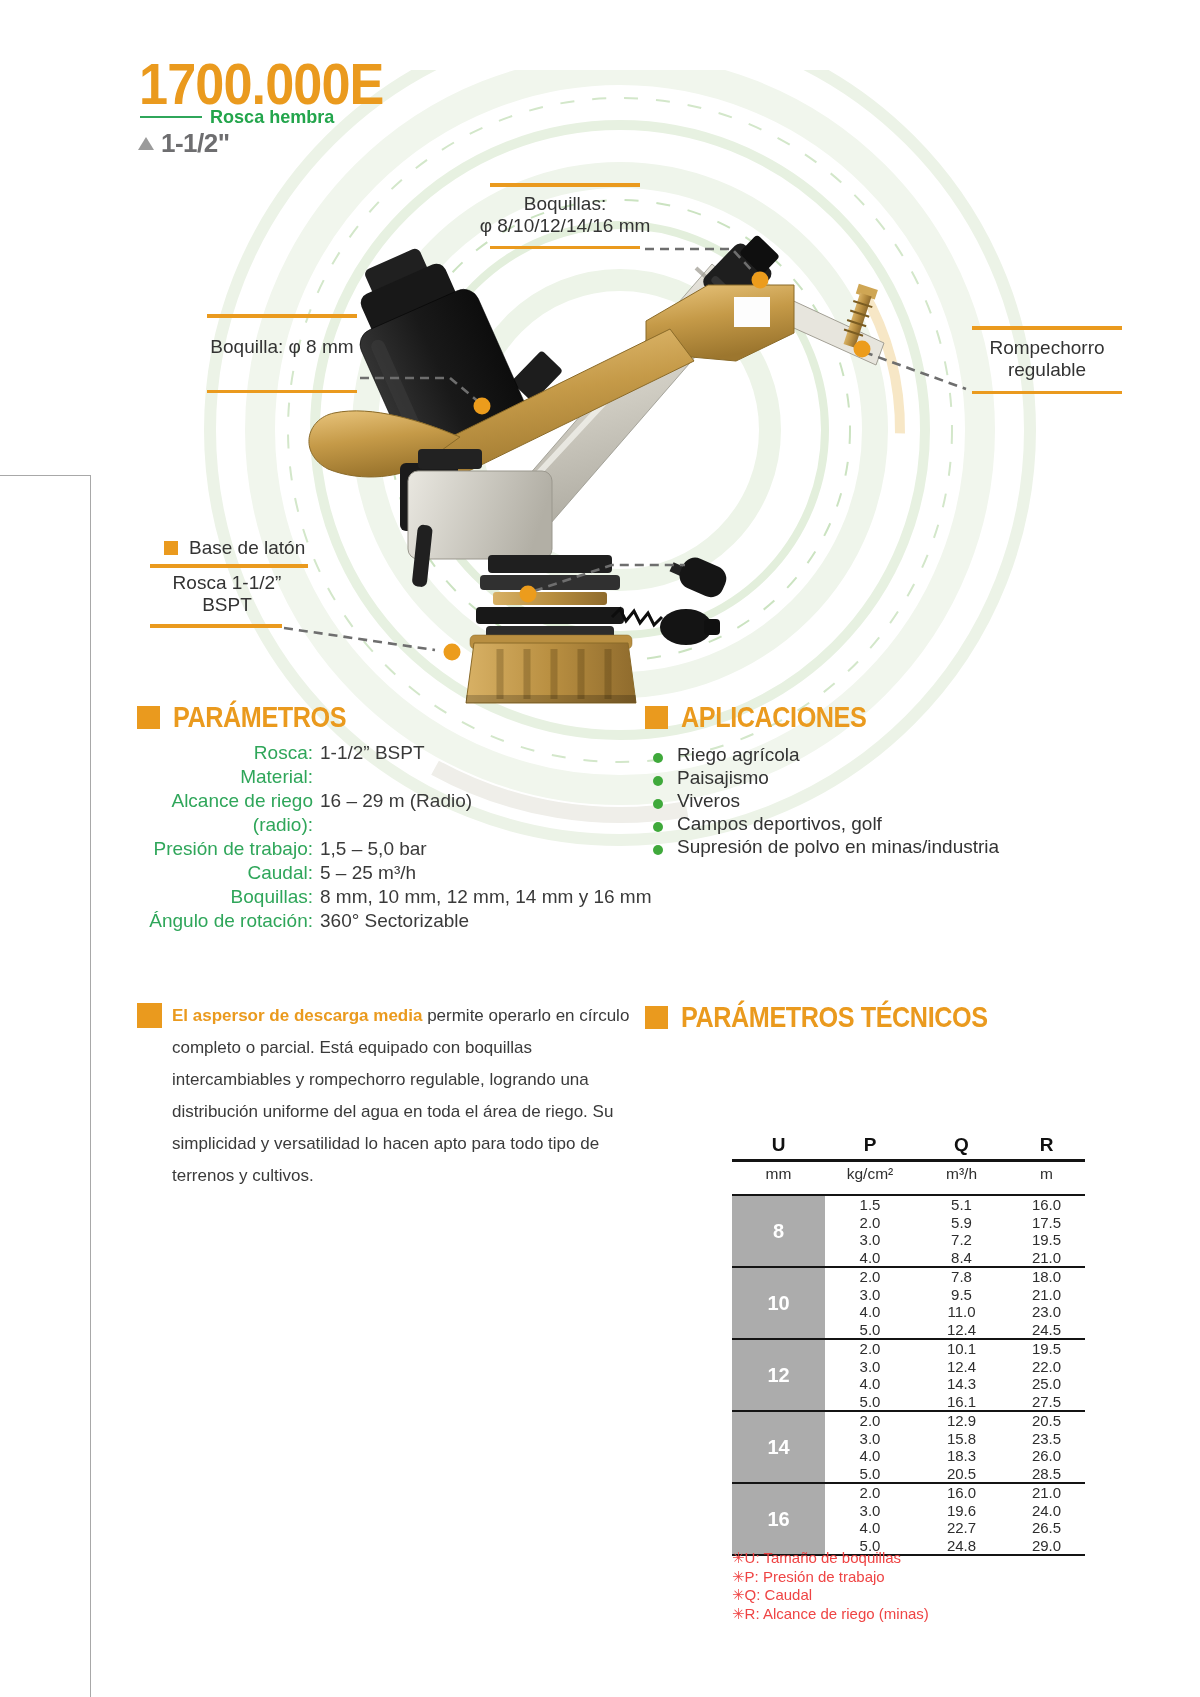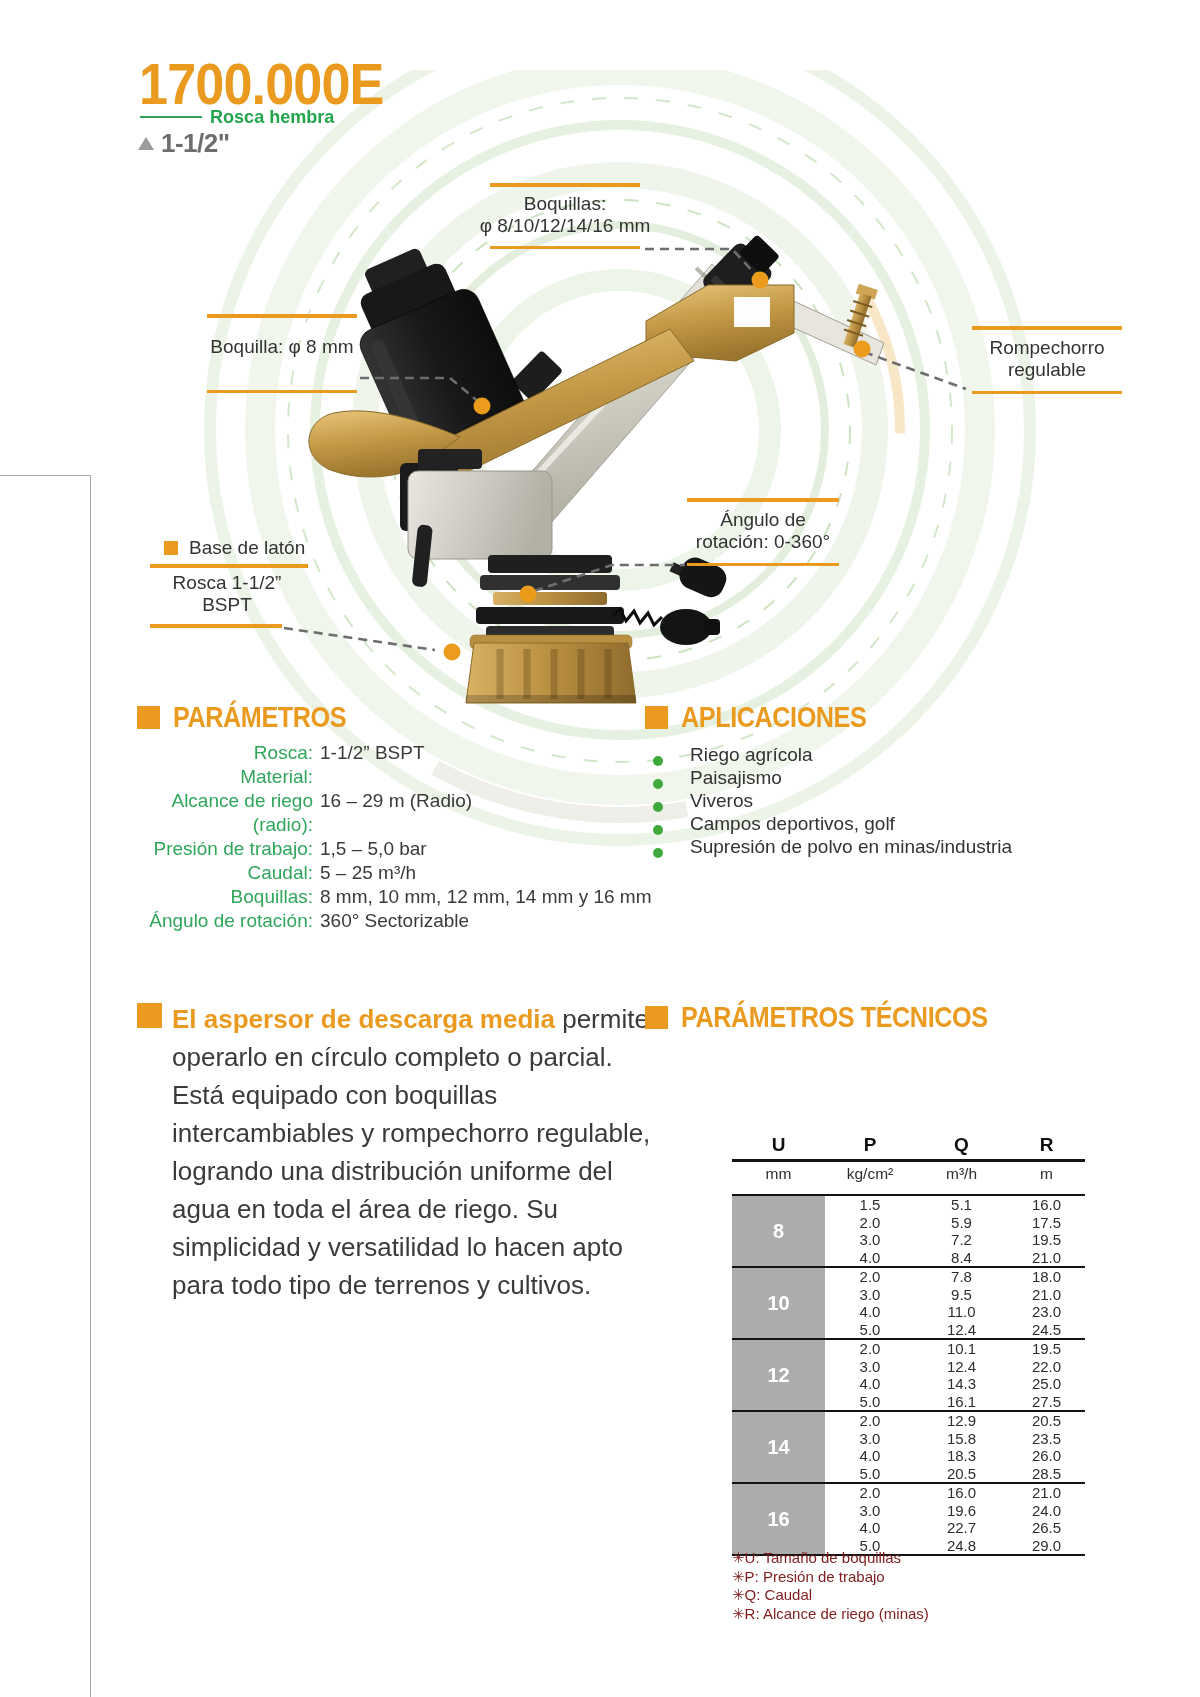--- a/index.html
+++ b/index.html
@@ -56,44 +56,44 @@
     transform-origin:left;letter-spacing:-0.5px;white-space:nowrap;}
 
   
   .param-rows{position:absolute;left:118px;top:741px;width:548px;}
   .param-row{display:flex;line-height:24px;font-size:19px;}
   .param-label{width:195px;text-align:right;color:var(--green);flex:0 0 auto;}
   .param-value{padding-left:7px;color:var(--ink);}
 
   
   .apl-list{position:absolute;left:653px;top:744px;list-style:none;}
-  .apl-item{display:flex;align-items:flex-end;gap:27px;line-height:22px;margin-bottom:1px;}
+  .apl-item{display:flex;align-items:center;gap:14px;line-height:22px;margin-bottom:1px;}
   .dot{width:10px;height:10px;border-radius:50%;background:var(--bullet);margin-top:6px;flex:0 0 auto;}
   .apl-text{font-size:19px;color:#333;}
 
   
   .desc-sq{position:absolute;left:137px;top:1003px;width:25px;height:25px;background:var(--orange);}
-  .desc{position:absolute;left:172px;top:1000px;width:480px;font-size:26px;line-height:38px;color:var(--ink);}
+  .desc{position:absolute;left:172px;top:1000px;width:480px;font-size:17px;line-height:32px;color:var(--ink);}
   .desc b{color:var(--orange);}
 
   
   .tec-table{position:absolute;left:732px;top:1133px;width:353px;}
   .tgrid{display:grid;grid-template-columns:93px 90px 93px 77px;}
   .thead .hcell{height:26px;font-size:19px;font-weight:bold;color:#111;text-align:center;line-height:24px;}
   .thead{border-bottom:3px solid #141414;}
   .tunits{border-bottom:2.5px solid #141414;}
   .tunits .ucellu{height:32px;font-size:15.5px;color:#2e2e2e;text-align:center;line-height:24px;}
   .tgroups{border-bottom:2.5px solid #141414;}
   .tgroup{display:grid;grid-template-columns:93px 90px 93px 77px;grid-auto-rows:17.5px;}
   .tgroup + .tgroup{border-top:2px solid #141414;}
   .gcell{grid-column:1;grid-row:1 / span 4;background:var(--graycell);color:#fff;font-weight:bold;
     font-size:20px;display:flex;align-items:center;justify-content:center;}
   .tcell{font-size:15px;line-height:17.5px;text-align:center;color:#2e2e2e;}
   .tec-notes{position:absolute;left:732px;top:1549px;}
-  .note{font-size:15px;line-height:18.5px;color:#7f1d1d;}
+  .note{font-size:15px;line-height:18.5px;color:#ef4444;}
 
   svg{display:block;}
   .bg-arcs{position:absolute;left:100px;top:70px;z-index:0;}
   .product{position:absolute;left:250px;top:225px;z-index:1;}
   .connectors{position:absolute;left:0;top:0;z-index:2;pointer-events:none;}
   .callout,.sec-head,.param-rows,.apl-list,.desc,.desc-sq,.tec-table,.tec-notes,.bspt-rule{z-index:3;}
 </style>
 </head>
 <body>
 
@@ -246,28 +246,20 @@
 
   <div class="callout co-romp">
     <div class="orule"></div>
     <div class="co-text">
       <div>Rompechorro</div>
       <div>regulable</div>
     </div>
     <div class="orule"></div>
   </div>
 
-  <div class="callout co-ang">
-    <div class="orule"></div>
-    <div class="co-text">
-      <div>Ángulo de</div>
-      <div>rotación: 0-360°</div>
-    </div>
-    <div class="orule"></div>
-  </div>
 
   <div class="callout co-base">
     <div class="base-row">
       <div class="sq14"></div>
       <div class="co-text">Base de latón</div>
     </div>
     <div class="base-rule"></div>
   </div>
 
   <div class="callout co-rosca">

